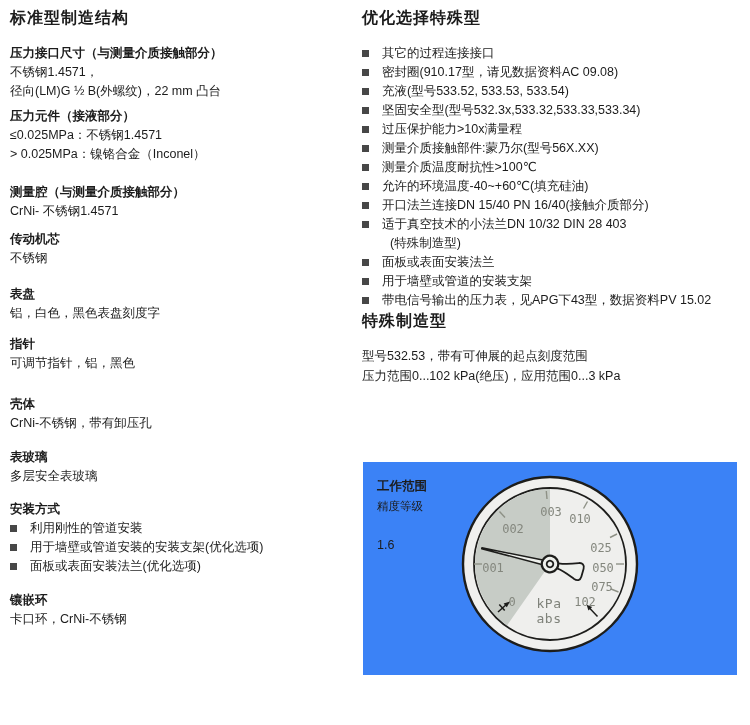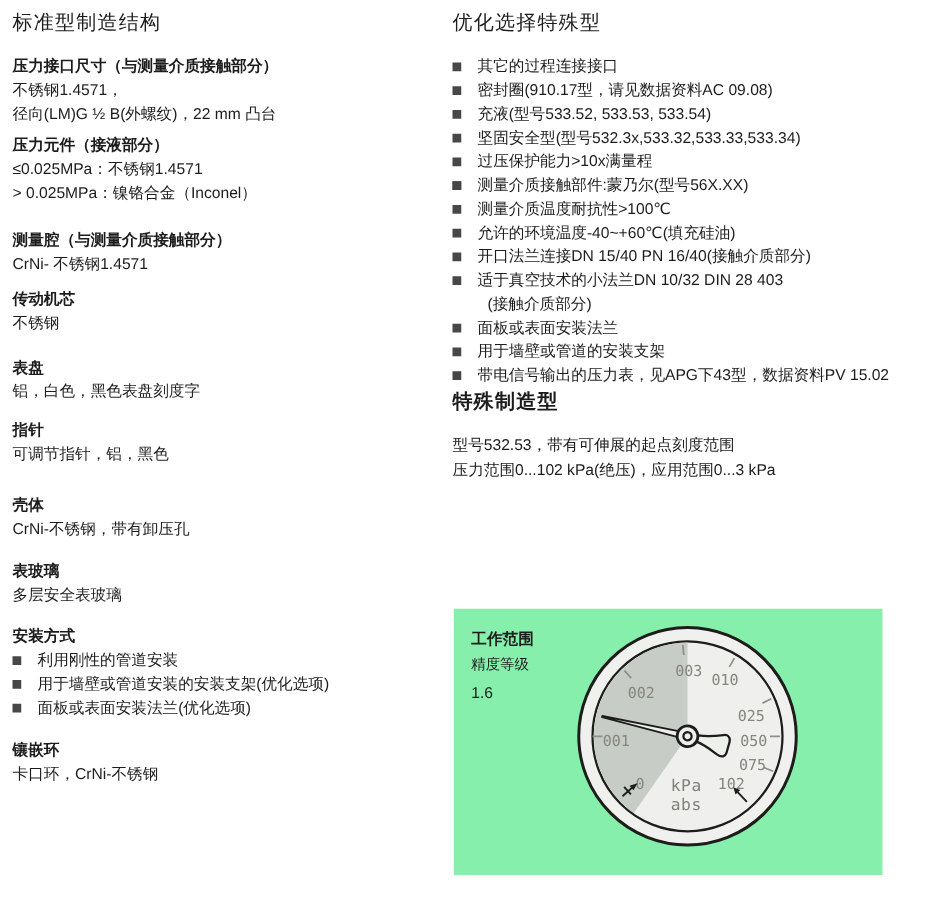--- a/index.html
+++ b/index.html
@@ -1,35 +1,35 @@
 <!DOCTYPE html>
 <html><head>
 <meta charset="utf-8">
 <style>
   html,body{margin:0;padding:0;}
   body{width:750px;height:725px;background:#ffffff;font-family:"Liberation Sans","DejaVu Sans",sans-serif;color:#1c1c1c;}
   .page{position:relative;width:750px;height:725px;overflow:hidden;background:#ffffff;}
   .col{position:absolute;top:8px;}
   .left-col{left:10px;width:350px;}
   .right-col{left:362px;width:383px;}
-  h1.title{font-size:16px;font-weight:normal;margin:0 0 15px 0;letter-spacing:1px;}
+  h1.title{font-size:16px;font-weight:bold;margin:0 0 15px 0;letter-spacing:1px;}
   h2.title2{font-size:16px;font-weight:bold;margin:1px 0 14px 0;letter-spacing:1px;}
   .sec{margin-bottom:15px;}
   .sec-h{font-weight:bold;font-size:12.5px;line-height:19px;}
   .sec-l{font-size:12.5px;line-height:19px;}
   ul.blist{list-style:none;margin:0;padding:0;}
   ul.blist li{position:relative;padding-left:20px;font-size:12.5px;line-height:19px;}
   .sq{position:absolute;left:0;top:6px;width:7px;height:7px;background:#474747;}
   .sub{display:block;padding-left:8px;}
   .spec-lines .sec-l{line-height:20px;}
-  .panel{position:absolute;left:363px;top:487px;width:343px;height:213px;background:#86efac;}
+  .panel{position:absolute;left:363px;top:462px;width:374px;height:213px;background:#3b82f6;}
   .panel-label{position:absolute;left:14px;top:16px;}
   .pl-t{font-size:12.5px;font-weight:bold;}
   .pl-s{font-size:11.5px;margin-top:4px;}
-  .pl-v{font-size:12.5px;margin-top:8px;}
+  .pl-v{font-size:12.5px;margin-top:24px;}
   svg.gauge{position:absolute;left:0;top:0;}
   .ring-outer{fill:#f0f0ee;stroke:#1d1d1b;stroke-width:2.4;}
   .ring-inner{fill:#efefed;stroke:#1d1d1b;stroke-width:1.8;}
   .sector{fill:#c7ccc6;}
   .tick{stroke:#8e9186;stroke-width:1.4;fill:none;}
   .slbl{fill:#84877e;font-family:"DejaVu Sans Mono",monospace;font-size:12px;}
   .unit{fill:#7f827a;font-family:"DejaVu Sans Mono",monospace;font-size:13px;letter-spacing:0.5px;}
   .needle-blade,.needle-flag{fill:#eef0ec;stroke:#1d1d1b;stroke-linejoin:round;}
   .needle-blade{stroke-width:1.5;}
   .needle-flag{stroke-width:1.8;}
@@ -109,21 +109,21 @@
       <li><span class="sq"></span><span>其它的过程连接接口</span></li>
       <li><span class="sq"></span><span>密封圈(910.17型，请见数据资料AC 09.08)</span></li>
       <li><span class="sq"></span><span>充液(型号533.52, 533.53, 533.54)</span></li>
       <li><span class="sq"></span><span>坚固安全型(型号532.3x,533.32,533.33,533.34)</span></li>
       <li><span class="sq"></span><span>过压保护能力&gt;10x满量程</span></li>
       <li><span class="sq"></span></li>
       <li><span class="sq"></span><span>测量介质接触部件:蒙乃尔(型号56X.XX)</span></li>
       <li><span class="sq"></span><span>测量介质温度耐抗性&gt;100℃</span></li>
       <li><span class="sq"></span><span>允许的环境温度-40~+60℃(填充硅油)</span></li>
       <li><span class="sq"></span><span>开口法兰连接DN 15/40 PN 16/40(接触介质部分)</span></li>
-      <li><span class="sq"></span><span>适于真空技术的小法兰DN 10/32 DIN 28 403</span><span class="sub">(接触介质部分)</span></li>
+      <li><span class="sq"></span><span>适于真空技术的小法兰DN 10/32 DIN 28 403</span><span class="sub">(特殊制造型)</span></li>
       <li><span class="sq"></span><span>面板或表面安装法兰</span></li>
       <li><span class="sq"></span><span>用于墙壁或管道的安装支架</span></li>
       <li><span class="sq"></span><span>带电信号输出的压力表，见APG下43型，数据资料PV 15.02</span></li>
     </ul>
 
     <h2 class="title2">特殊制造型</h2>
     <div class="spec-lines">
       <div class="sec-l">型号532.53，带有可伸展的起点刻度范围</div>
       <div class="sec-l">压力范围0...102 kPa(绝压)，应用范围0...3 kPa</div>
     </div>

